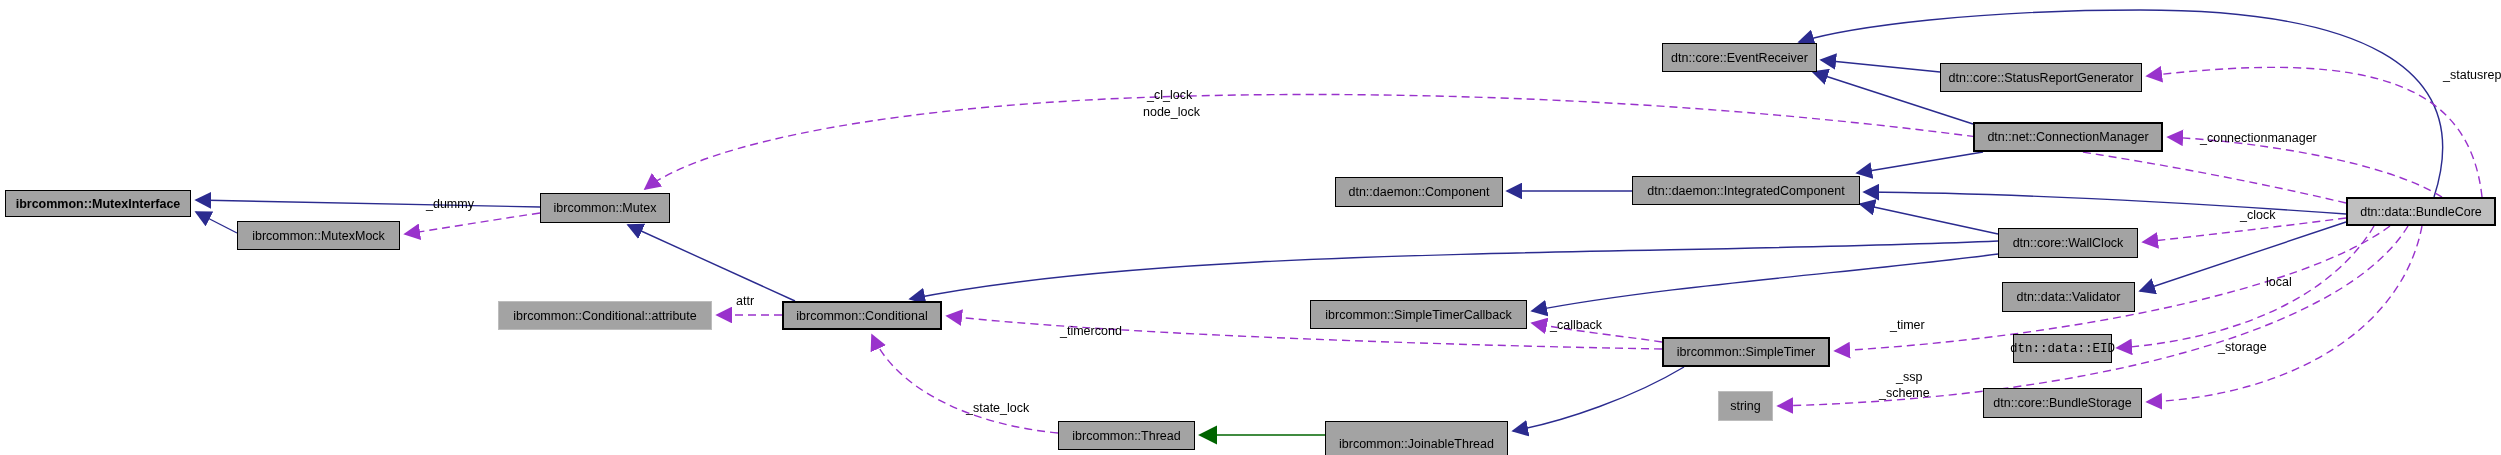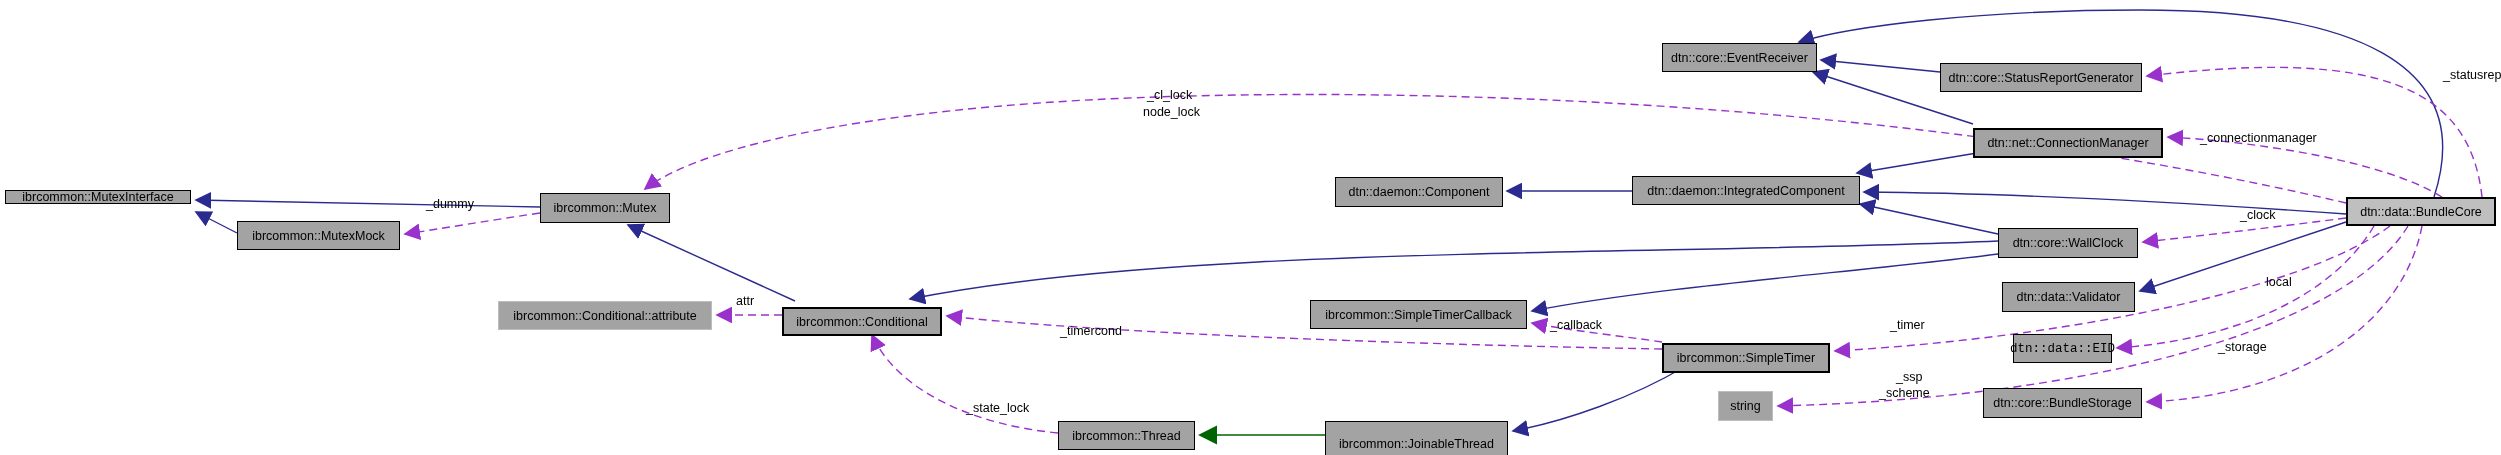--- a/index.html
+++ b/index.html
@@ -22,21 +22,21 @@
     position: absolute;
     display: flex; align-items: center; justify-content: center;
     background: #a3a3a3;
     border: 1px solid #000000;
     font-size: 12.5px;
     color: #000000;
     white-space: nowrap;
     box-sizing: border-box;
     cursor: pointer;
   }
-  .node.bold { border-width: 2px; margin-top: 6px; }
+  .node.bold { border-width: 2px; }
   .node.undocumented { border-color: #bdbdbd; cursor: default; }
   .node.highlight { background: var(--highlight-fill, #bfbfbf); border-width: 2px; cursor: default; }
   .edge-label {
     position: absolute;
     font-size: 12.5px;
     color: #000000;
     white-space: nowrap;
   }
 </style>
 </head>
@@ -83,21 +83,21 @@
     <path class="edge-member" d="M 2390 226 C 2300 292 2060 338 1835 351" marker-end="url(#arr-member)"></path>
     <path class="edge-member" d="M 2408 226 C 2345 330 2090 398 1778 406" marker-end="url(#arr-member)"></path>
     <path class="edge-member" d="M 2346 218 C 2275 227 2200 236 2143 242" marker-end="url(#arr-member)"></path>
     <path class="edge-member" d="M 2374 226 C 2330 300 2230 340 2117 348" marker-end="url(#arr-member)"></path>
     <path class="edge-member" d="M 2422 226 C 2402 330 2290 396 2147 402" marker-end="url(#arr-member)"></path>
     <path class="edge-member" d="M 2482 197 C 2470 88 2380 48 2147 76" marker-end="url(#arr-member)"></path>
     <path class="edge-member" d="M 2442 197 C 2386 162 2262 142 2168 137" marker-end="url(#arr-member)"></path>
   </svg>
 
   <div id="nodes-layer">
-      <div class="node normal" style="left: 5px; top: 190px; width: 186px; height: 14px;">ibrcommon::MutexInterface</div>
+      <div class="node normal" style="left: 5px; top: 190px; width: 186px; height: 27px; font-weight: bold;">ibrcommon::MutexInterface</div>
       <div class="node normal" style="left: 237px; top: 221px; width: 163px; height: 29px;">ibrcommon::MutexMock</div>
       <div class="node normal" style="left: 540px; top: 193px; width: 130px; height: 30px;">ibrcommon::Mutex</div>
       <div class="node undocumented" style="left: 498px; top: 301px; width: 214px; height: 29px;">ibrcommon::Conditional::attribute</div>
       <div class="node bold" style="left: 782px; top: 301px; width: 160px; height: 29px; text-align: center;">ibrcommon::Conditional</div>
       <div class="node normal" style="left: 1058px; top: 421px; width: 137px; height: 29px;">ibrcommon::Thread</div>
       <div class="node normal" style="left: 1325px; top: 421px; width: 183px; height: 46px;">ibrcommon::JoinableThread</div>
       <div class="node normal" style="left: 1310px; top: 300px; width: 217px; height: 29px;">ibrcommon::SimpleTimerCallback</div>
       <div class="node bold" style="left: 1662px; top: 337px; width: 168px; height: 30px;">ibrcommon::SimpleTimer</div>
       <div class="node undocumented" style="left: 1718px; top: 391px; width: 55px; height: 30px;">string</div>
       <div class="node normal" style="left: 1335px; top: 177px; width: 168px; height: 30px;">dtn::daemon::Component</div>

